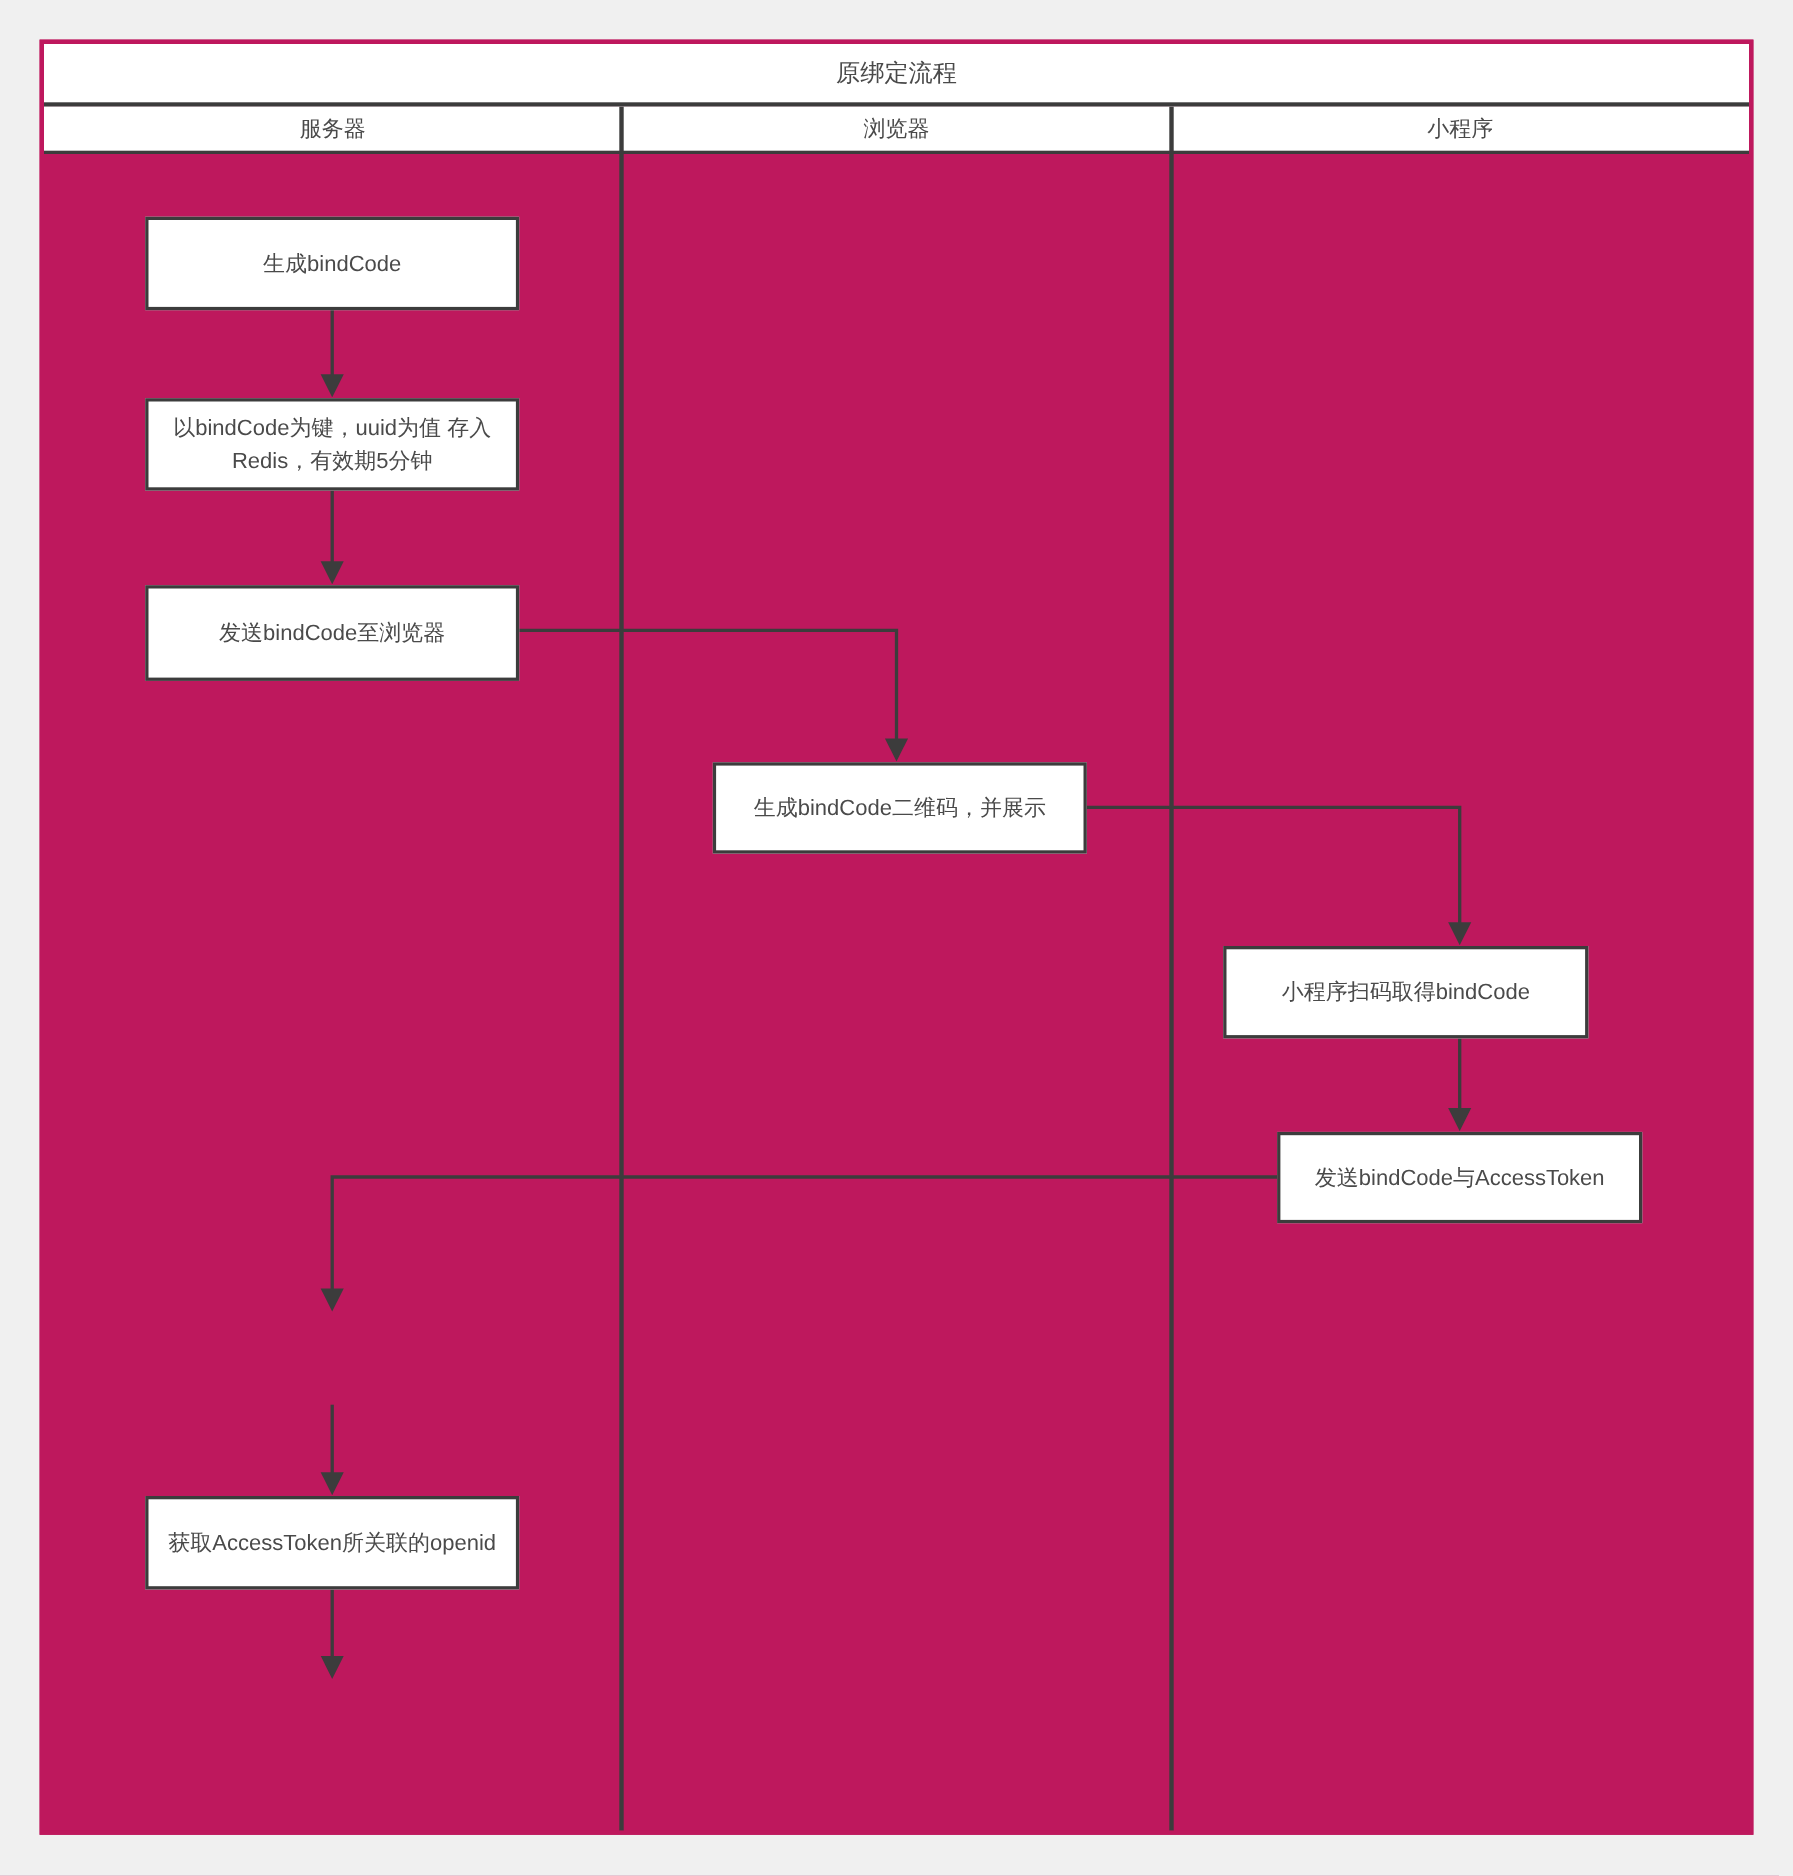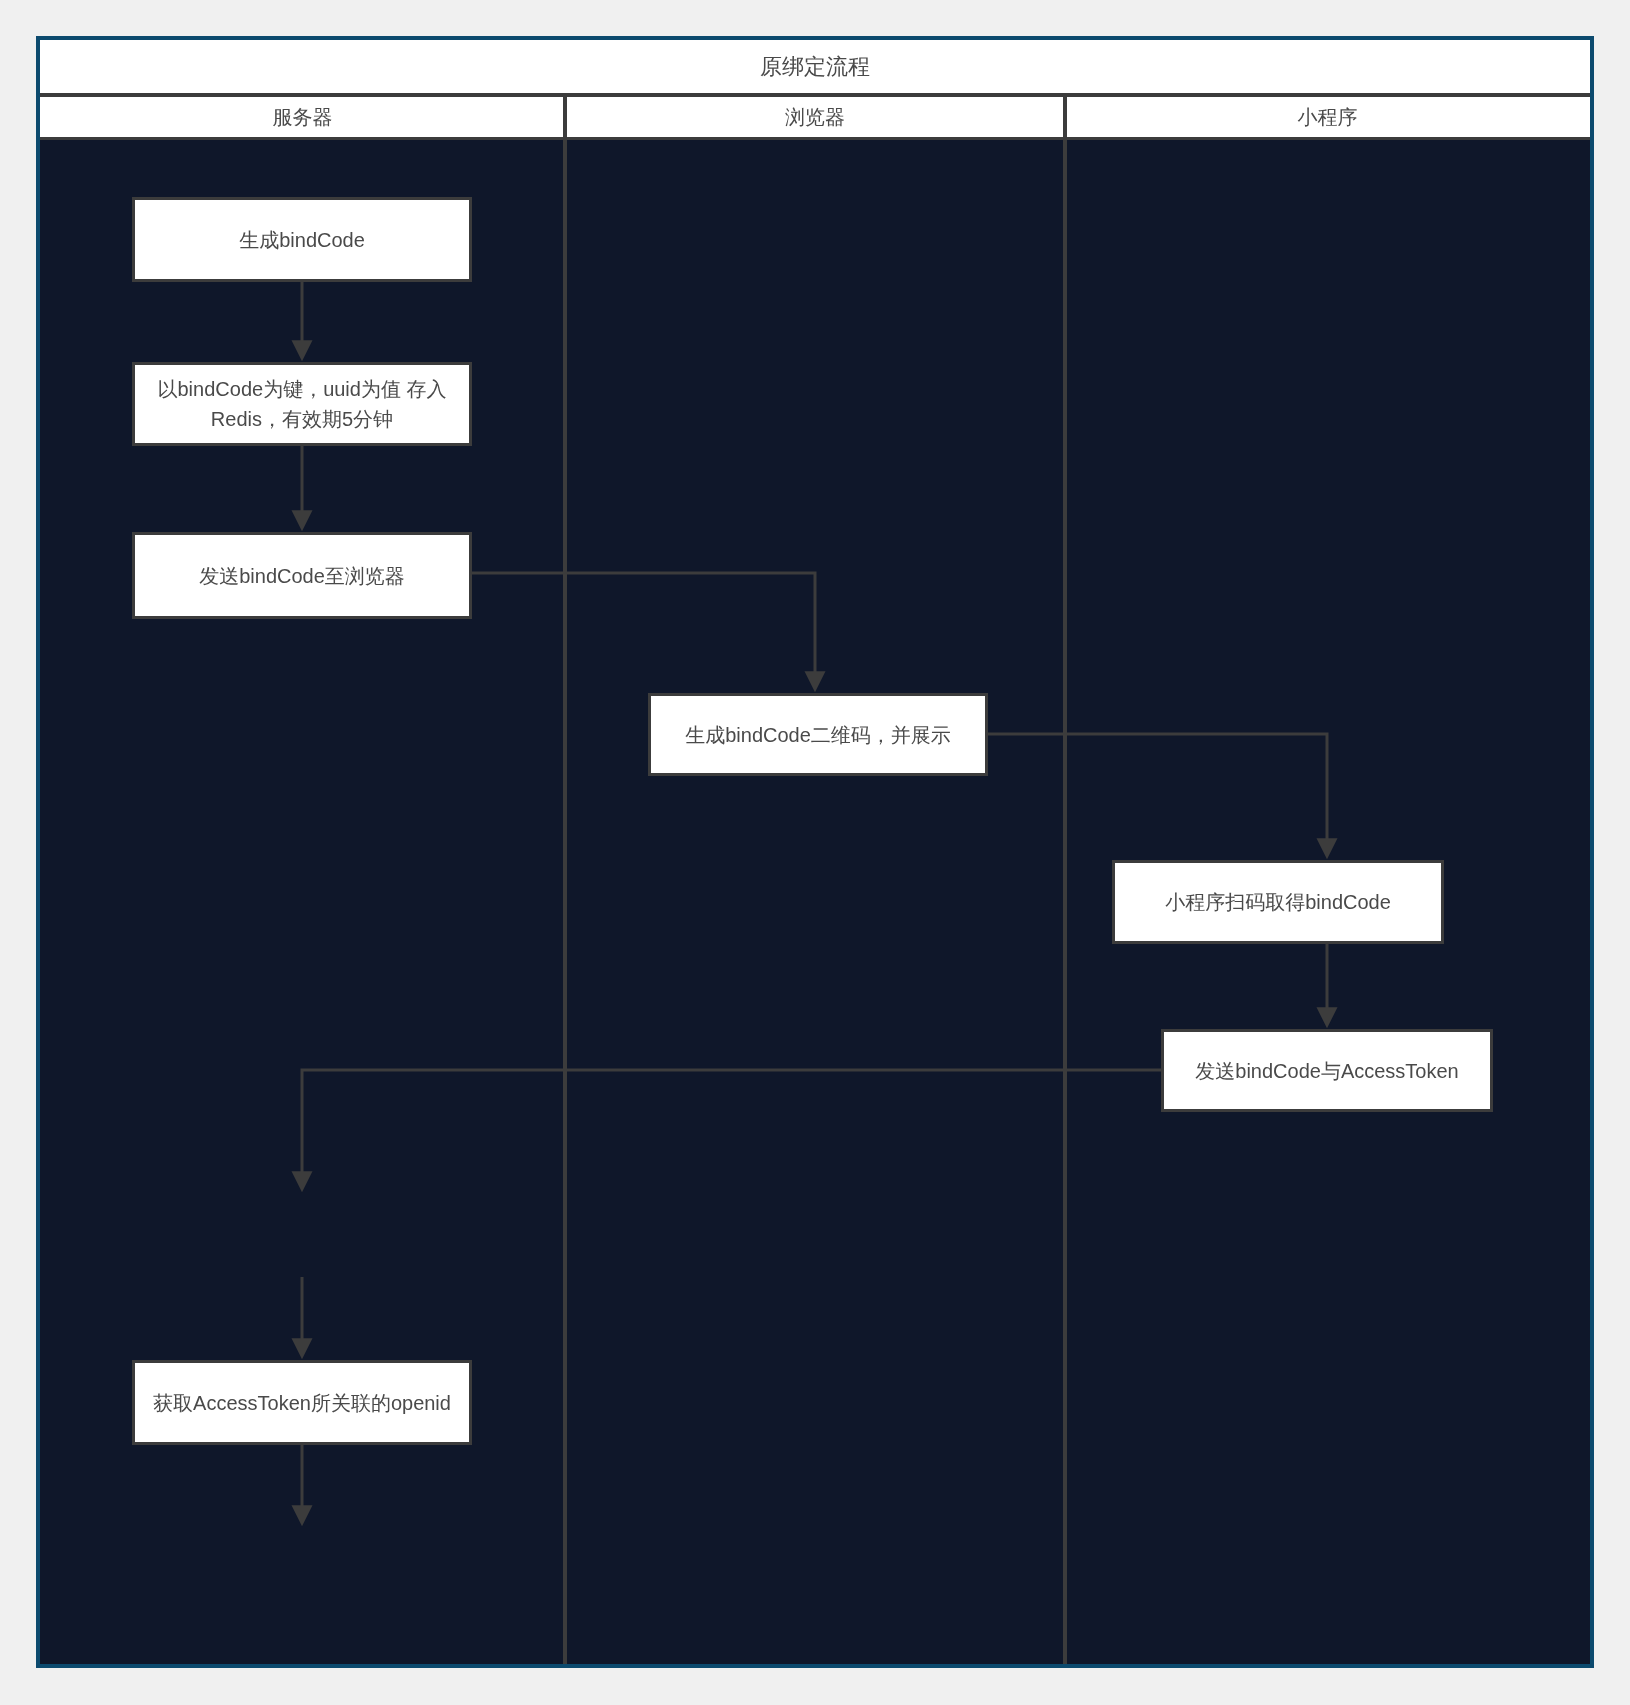--- a/index.html
+++ b/index.html
@@ -15,22 +15,22 @@
     font-family: "Liberation Sans", "DejaVu Sans", sans-serif;
     color: #4a4a4a;
     overflow: hidden;
   }
   .frame {
     position: absolute;
     left: 36px;
     top: 36px;
     width: 1550px;
     height: 1624px;
-    border: 4px solid #0c4a6e;
-    background: #0f172a;
+    border: 4px solid #be185d;
+    background: #be185d;
   }
   .title-row {
     position: absolute;
     left: 0;
     top: 0;
     width: 100%;
     height: 53px;
     background: #ffffff;
     border-bottom: 4px solid #3c3c3c;
     display: flex;

